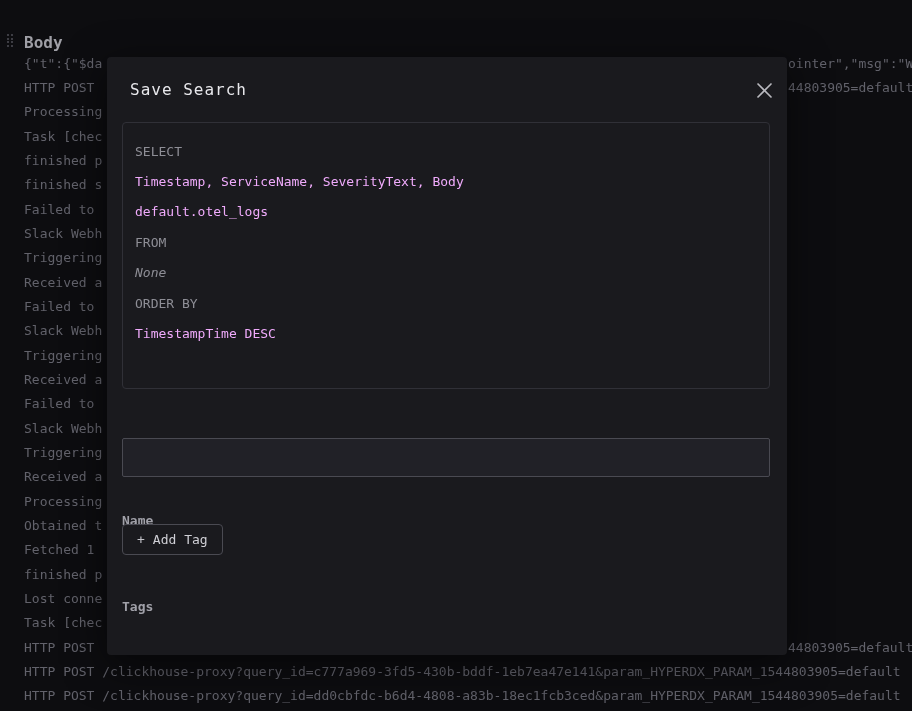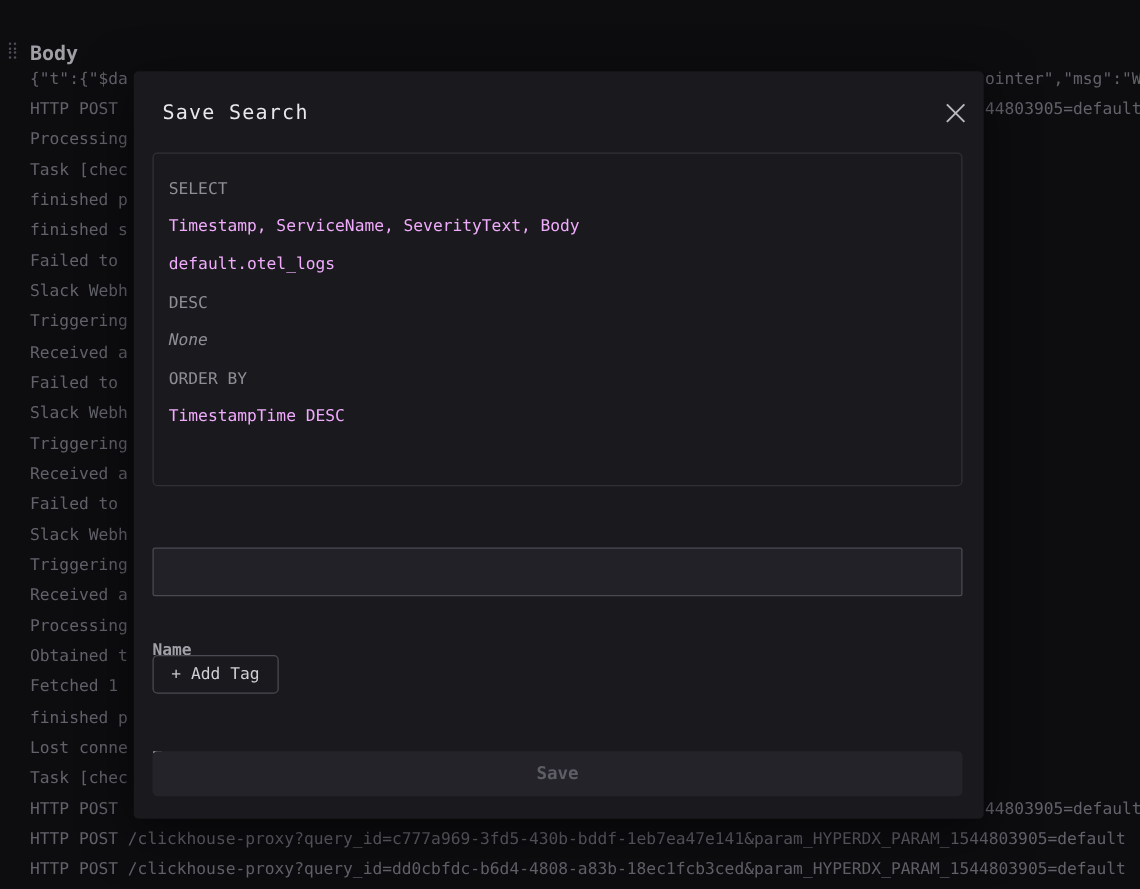--- a/index.html
+++ b/index.html
@@ -98,29 +98,28 @@
     <svg width="17" height="17" viewBox="0 0 17 17">
       <line x1="1.5" y1="1.5" x2="15.5" y2="15.5" stroke="currentColor" stroke-width="1.6"></line>
       <line x1="15.5" y1="1.5" x2="1.5" y2="15.5" stroke="currentColor" stroke-width="1.6"></line>
     </svg>
   </button>
 
   <div class="preview">
     <div class="line lbl">SELECT</div>
     <div class="line val">Timestamp, ServiceName, SeverityText, Body</div>
     <div class="line val">default.otel_logs</div>
-    <div class="line lbl">DESC</div>
+    <div class="line lbl">FROM</div>
     <div class="line none-val">None</div>
     <div class="line lbl">ORDER BY</div>
     <div class="line val">TimestampTime DESC</div>
   </div>
 
   <label class="field-label label-name">Name</label>
   <input class="name-input" type="text" value="" style="">
 
   <label class="field-label label-tags">Tags</label>
   <button class="add-tag">
     <span class="plus">+</span>
     <span class="txt">Add Tag</span>
   </button>
 
-  <button class="save-btn" disabled="">Save</button>
 </div>
 
 </body></html>

